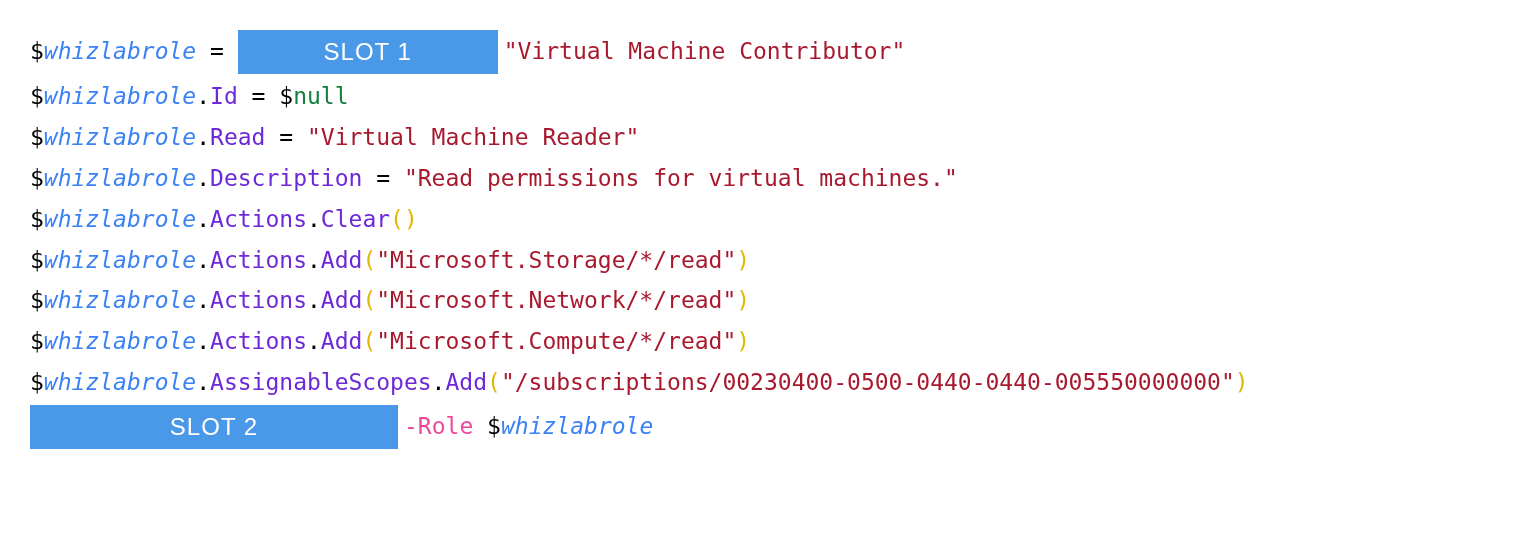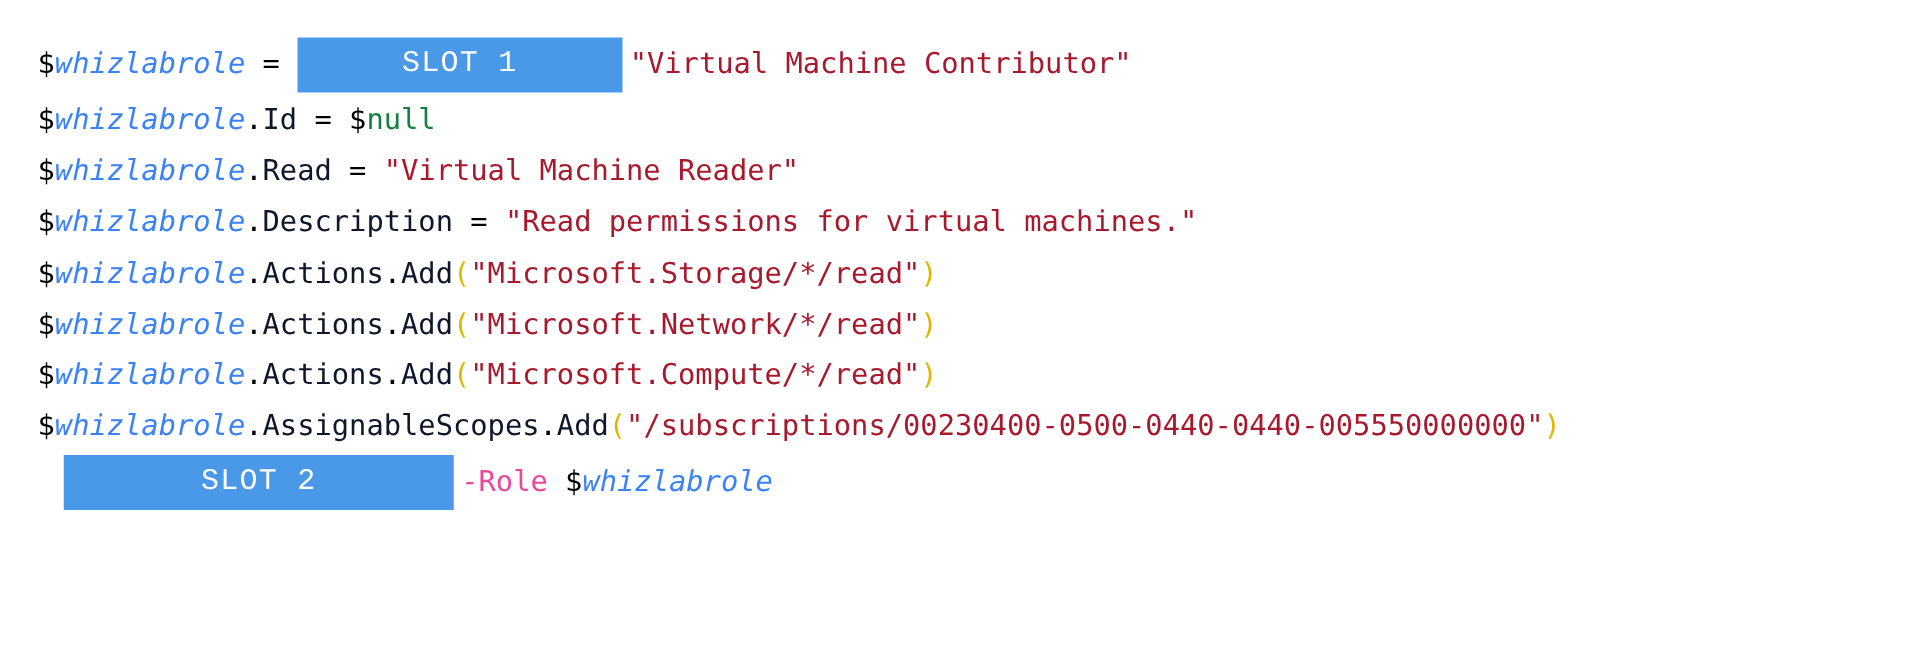--- a/index.html
+++ b/index.html
@@ -18,47 +18,46 @@
     }
     .code-block {
       display: block;
     }
     .line {
       display: block;
       margin-bottom: 4px;
     }
     .dollar { color: #000000; }
     .variable { color: #3b82f6; font-style: italic; }
-    .property { color: #0f172a; }
+    .property { color: #6d28d9; }
     .equals { color: #000000; }
     .string { color: #a8192e; }
     .null { color: #15803d; }
     .dot { color: #000000; }
     .paren-yellow { color: #e0b800; }
     .dash { color: #ec4899; }
     .slot {
       display: inline-block;
       background: #4a98e8;
       color: #ffffff;
-      font-family: Liberation Mono, monospace;
+      font-family: Liberation Sans, sans-serif;
       font-weight: 500;
       text-align: center;
       vertical-align: middle;
       padding: 3px 0;
       letter-spacing: 1px;
       font-size: 24px;
     }
     .slot1 {
       width: 260px;
       margin-right: 6px;
     }
     .slot2 {
-      width: 312px;
+      width: 368px;
       margin-right: 6px;
-      margin-left: 21px;
     }
   </style>
 </head>
 <body>
 
 <div class="code-block">
 
   <div class="line">
     <span class="dollar">$</span><span class="variable">whizlabrole</span><span class="equals"> = </span><span class="slot slot1">SLOT 1</span><span class="string">"Virtual Machine Contributor"</span>
   </div>
@@ -68,20 +67,23 @@
   </div>
 
   <div class="line">
     <span class="dollar">$</span><span class="variable">whizlabrole</span><span class="dot">.</span><span class="property">Read</span><span class="equals"> = </span><span class="string">"Virtual Machine Reader"</span>
   </div>
 
   <div class="line">
     <span class="dollar">$</span><span class="variable">whizlabrole</span><span class="dot">.</span><span class="property">Description</span><span class="equals"> = </span><span class="string">"Read permissions for virtual machines."</span>
   </div>
 
+  <div class="line">
+    <span class="dollar">$</span><span class="variable">whizlabrole</span><span class="dot">.</span><span class="property">Actions</span><span class="dot">.</span><span class="property">Clear</span><span class="paren-yellow">(</span><span class="paren-yellow">)</span>
+  </div>
 
   <div class="line">
     <span class="dollar">$</span><span class="variable">whizlabrole</span><span class="dot">.</span><span class="property">Actions</span><span class="dot">.</span><span class="property">Add</span><span class="paren-yellow">(</span><span class="string">"Microsoft.Storage/*/read"</span><span class="paren-yellow">)</span>
   </div>
 
   <div class="line">
     <span class="dollar">$</span><span class="variable">whizlabrole</span><span class="dot">.</span><span class="property">Actions</span><span class="dot">.</span><span class="property">Add</span><span class="paren-yellow">(</span><span class="string">"Microsoft.Network/*/read"</span><span class="paren-yellow">)</span>
   </div>
 
   <div class="line">

